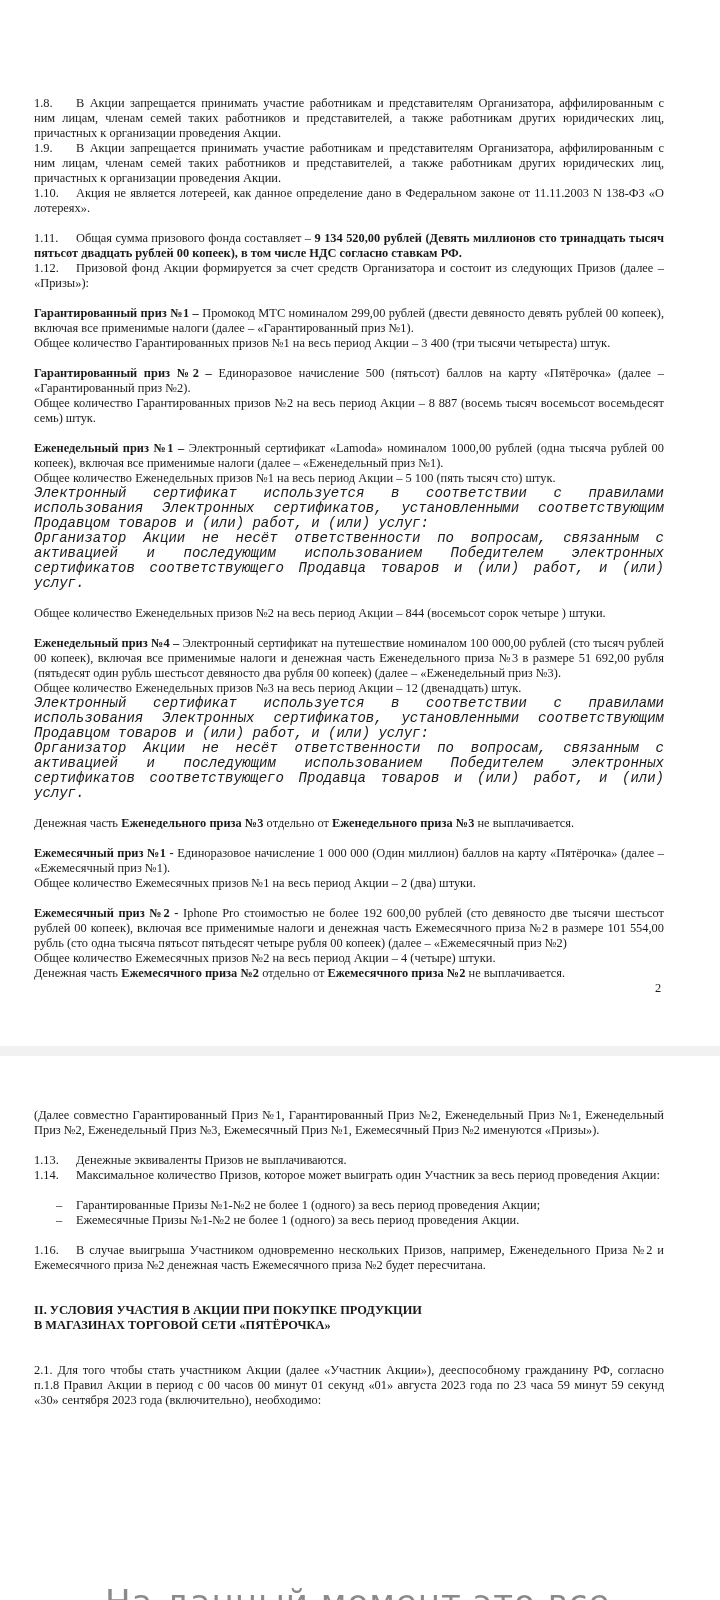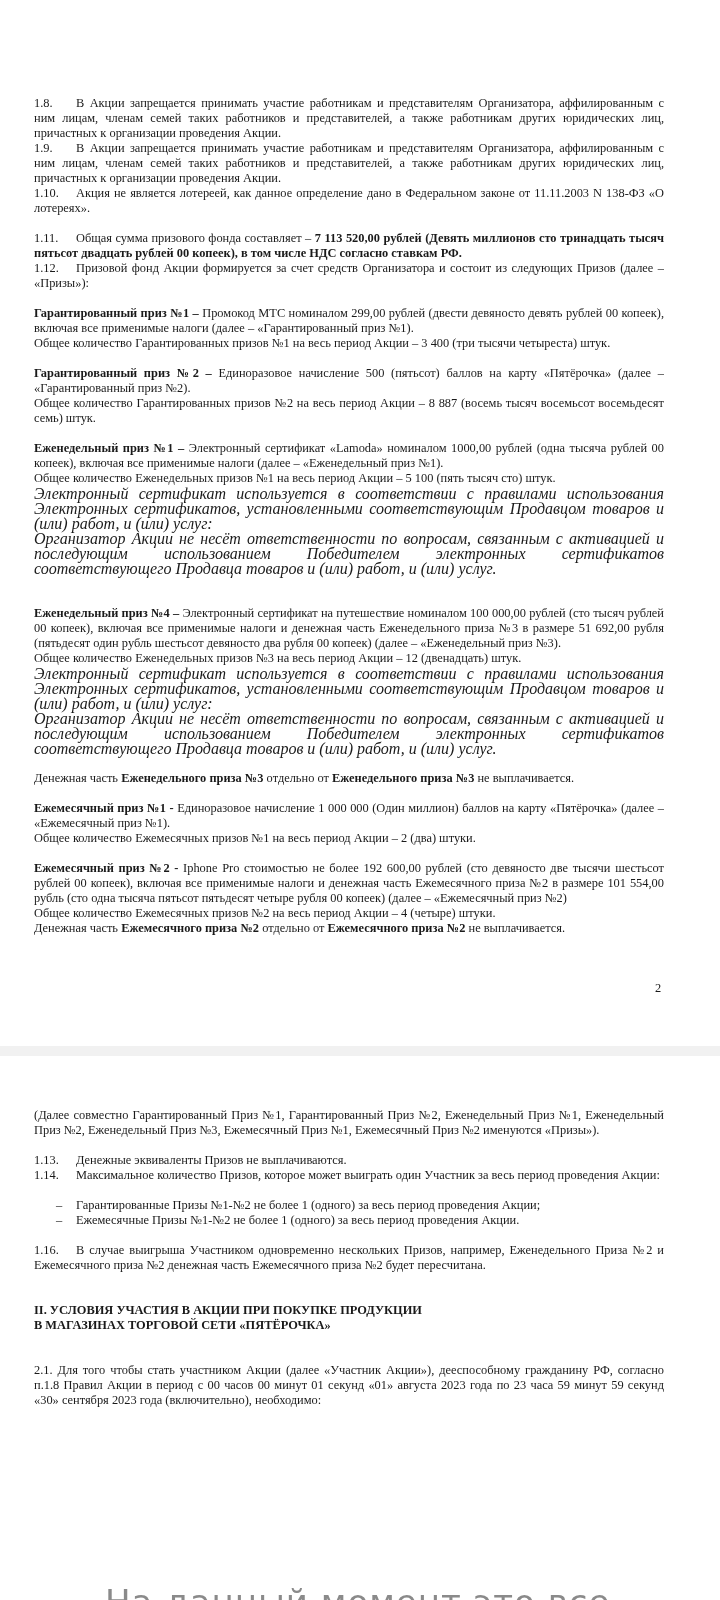--- a/index.html
+++ b/index.html
@@ -8,56 +8,57 @@
   .page { position: absolute; left: 0; width: 720px; background: #fff; }
   .page1 { top: 0; height: 1046px; margin-top: 24px; }
   .gap { position: absolute; left: 0; top: 1046px; width: 720px; height: 10px; background: #f1f1f1; }
   .page2 { top: 1056px; height: 664px; }
   .content { position: absolute; left: 34px; width: 630px; font-size: 12.4px; line-height: 15px; }
   .content p { margin: 0; text-align: justify; }
   .sp { height: 15px; }
   .num { display: inline-block; width: 42px; }
   b { font-weight: bold; }
   i, .it { font-style: italic; }
-  .it { font-size: 16px; }
+  .it { font-size: 14px; font-family: Liberation Mono, monospace; }
   .pagenum { position: absolute; left: 655px; top: 957px; font-size: 12.4px; }
   ul.dash { list-style: none; margin: 0; padding: 0 0 0 22px; }
   ul.dash li { position: relative; padding-left: 20px; }
   ul.dash li::before { content: "–"; position: absolute; left: 0; }
   .heading { text-align: right; font-weight: bold; }
   .overlay { position: absolute; left: 105px; top: 1582px; font-family: "DejaVu Sans", sans-serif;
              font-size: 34px; color: #8a8a8a; letter-spacing: 1px; white-space: nowrap; }
 </style>
 </head>
 <body>
 
 <div class="page page1">
   <div class="content" style="top:72px;">
     <p><span class="num">1.8.</span><span>В Акции запрещается принимать участие работникам и представителям Организатора, аффилированным с ним лицам, членам семей таких работников и представителей, а также работникам других юридических лиц, причастных к организации проведения Акции.</span></p>
     <p><span class="num">1.9.</span><span>В Акции запрещается принимать участие работникам и представителям Организатора, аффилированным с ним лицам, членам семей таких работников и представителей, а также работникам других юридических лиц, причастных к организации проведения Акции.</span></p>
     <p><span class="num">1.10.</span><span>Акция не является лотереей, как данное определение дано в Федеральном законе от 11.11.2003 N 138-ФЗ «О лотереях».</span></p>
     <div class="sp"></div>
-    <p><span class="num">1.11.</span><span>Общая сумма призового фонда составляет – </span><b>7 113 520,00 рублей (Девять миллионов сто тринадцать тысяч пятьсот двадцать рублей 00 копеек), в том числе НДС согласно ставкам РФ.</b></p>
+    <p><span class="num">1.11.</span><span>Общая сумма призового фонда составляет – </span><b>9 134 520,00 рублей (Девять миллионов сто тринадцать тысяч пятьсот двадцать рублей 00 копеек), в том числе НДС согласно ставкам РФ.</b></p>
     <p><span class="num">1.12.</span><span>Призовой фонд Акции формируется за счет средств Организатора и состоит из следующих Призов (далее – «Призы»):</span></p>
     <div class="sp"></div>
 
     <p><b>Гарантированный приз №1 –</b><span> Промокод МТС номиналом 299,00  рублей (двести девяносто девять рублей 00 копеек), включая все применимые налоги (далее – «Гарантированный приз №1).</span></p>
     <p>Общее количество Гарантированных призов №1 на весь период Акции – 3 400 (три тысячи четыреста) штук.</p>
     <div class="sp"></div>
 
     <p><b>Гарантированный приз №2 –</b><span> Единоразовое начисление 500 (пятьсот) баллов на карту «Пятёрочка» (далее – «Гарантированный приз №2).</span></p>
     <p>Общее количество Гарантированных призов №2 на весь период Акции – 8 887 (восемь тысяч восемьсот восемьдесят семь) штук.</p>
     <div class="sp"></div>
 
     <p><b>Еженедельный приз №1 –</b><span> Электронный сертификат «Lamoda» номиналом 1000,00 рублей (одна тысяча рублей 00 копеек), включая все применимые налоги (далее – «Еженедельный приз №1).</span></p>
     <p>Общее количество Еженедельных призов №1 на весь период Акции – 5 100 (пять тысяч сто) штук.</p>
     <p class="it">Электронный сертификат используется в соответствии с правилами использования Электронных сертификатов, установленными соответствующим Продавцом товаров и (или) работ, и (или) услуг:</p>
     <p class="it">Организатор Акции не несёт ответственности по вопросам, связанным с активацией и последующим использованием Победителем электронных сертификатов соответствующего Продавца товаров и (или) работ, и (или) услуг.</p>
     <div class="sp"></div>
 
+    <p>Общее количество Еженедельных призов №2 на весь период Акции – 844 (восемьсот сорок четыре ) штуки.</p>
     <div class="sp"></div>
 
     <p><b>Еженедельный приз №4 –</b><span> Электронный сертификат на путешествие номиналом 100 000,00 рублей (сто  тысяч рублей 00 копеек), включая все применимые налоги и денежная часть Еженедельного приза №3 в размере 51 692,00 рубля (пятьдесят один рубль шестьсот девяносто два рубля 00 копеек) (далее – «Еженедельный приз №3).</span></p>
     <p>Общее количество Еженедельных призов №3 на весь период Акции – 12 (двенадцать) штук.</p>
     <p class="it">Электронный сертификат используется в соответствии с правилами использования Электронных сертификатов, установленными соответствующим Продавцом товаров и (или) работ, и (или) услуг:</p>
     <p class="it">Организатор Акции не несёт ответственности по вопросам, связанным с активацией и последующим использованием Победителем электронных сертификатов соответствующего Продавца товаров и (или) работ, и (или) услуг.</p>
     <div class="sp"></div>
 
     <p><span>Денежная часть </span><b>Еженедельного приза №3</b><span> отдельно от </span><b>Еженедельного приза №3</b><span> не выплачивается.</span></p>
     <div class="sp"></div>

